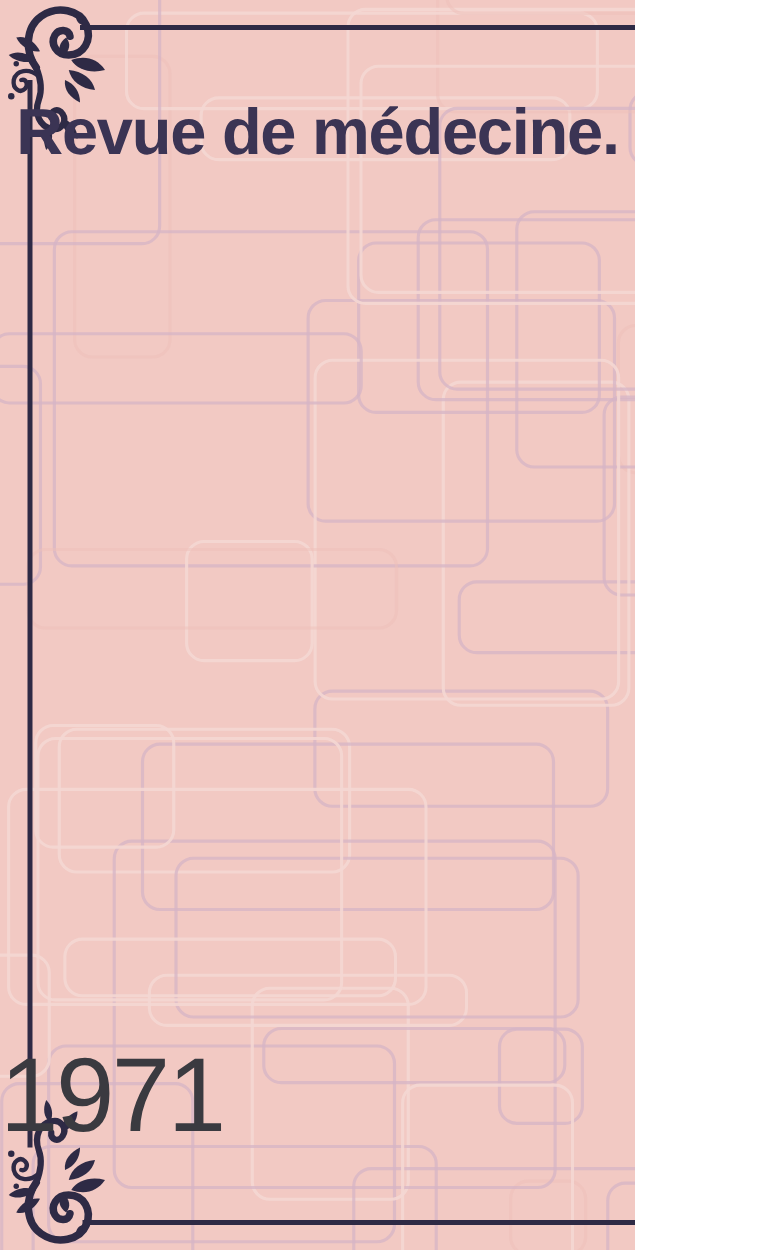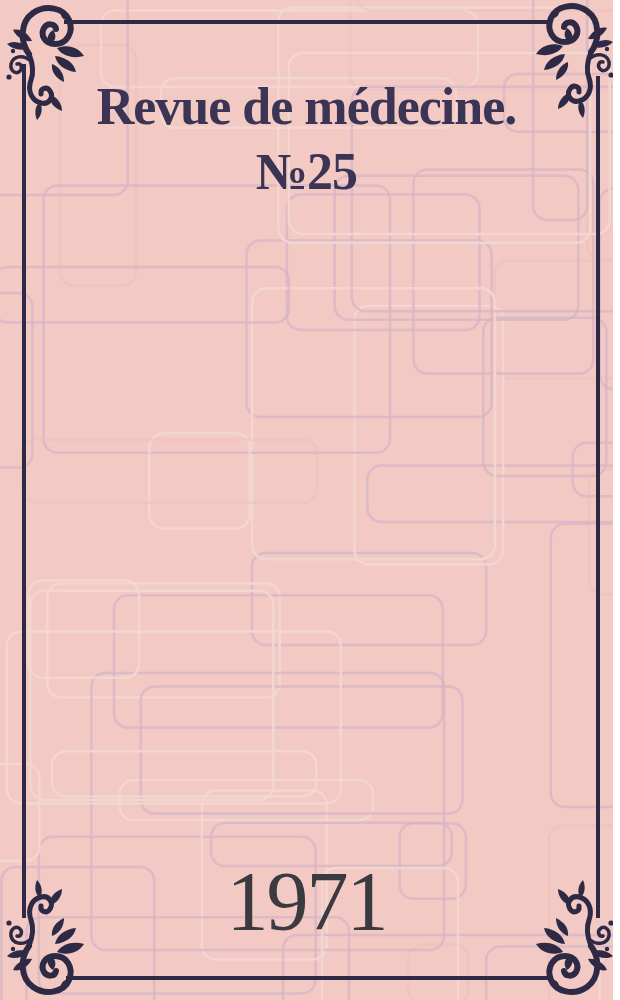--- a/index.html
+++ b/index.html
@@ -2,26 +2,25 @@
 <html style="--background: #f2c9c3; --ink: #2e2a45; --title: #3b3454; --year: #3a3a40; --pattern-mauve: #d6b4c6; --pattern_mauve: #d6b4c6; --pattern-cream: #f4d7d3; --pattern_cream: #f4d7d3; --pattern-salmon: #edbfb9; --pattern_salmon: #edbfb9;"><head>
 <meta charset="utf-8">
 <style>
   html, body {
     margin: 0;
     padding: 0;
     background: #ffffff;
   }
   .cover {
     position: relative;
-    width: 589px;
+    width: 508px;
     height: 1000px;
     overflow: hidden;
     background: var(--background, #f2c9c3);
-    font-family: Liberation Serif, serif;
-    padding-left: 24px;
+    font-family: Liberation Sans, sans-serif;
   }
   svg.layer {
     position: absolute;
     left: 0;
     top: 0;
     width: 620px;
     height: 1000px;
     display: block;
   }
   svg.frame-layer {
@@ -35,24 +34,24 @@
     text-align: center;
     font-weight: 700;
     font-size: 52px;
     line-height: 65px;
     letter-spacing: -1px;
     color: var(--title, #3b3454);
     z-index: 3;
   }
   .year-label {
     position: absolute;
-    top: 860px;
+    top: 834px;
     left: 0;
     right: 0;
-    text-align: center;
+    text-align: left;
     font-weight: 400;
     font-size: 84px;
     line-height: 84px;
     letter-spacing: -2px;
     color: var(--year, #3a3a40);
     z-index: 3;
   }
 </style>
 </head>
 <body>
@@ -158,18 +157,17 @@
     <rect x="596" y="76" width="4" height="842" fill="currentColor"></rect>
 
     <use href="#flourish" transform="translate(4,4)"></use>
     <use href="#flourish" transform="translate(616,2) scale(-1,1)"></use>
     <use href="#flourish" transform="translate(4,996) scale(1,-1)"></use>
     <use href="#flourish" transform="translate(616,996) scale(-1,-1)"></use>
   </svg>
 
   <div class="title-block">
     <div>Revue de médecine.</div>
-    <div>№25</div>
   </div>
 
   <div class="year-label">1971</div>
 
 </div>
 
 </body></html>

